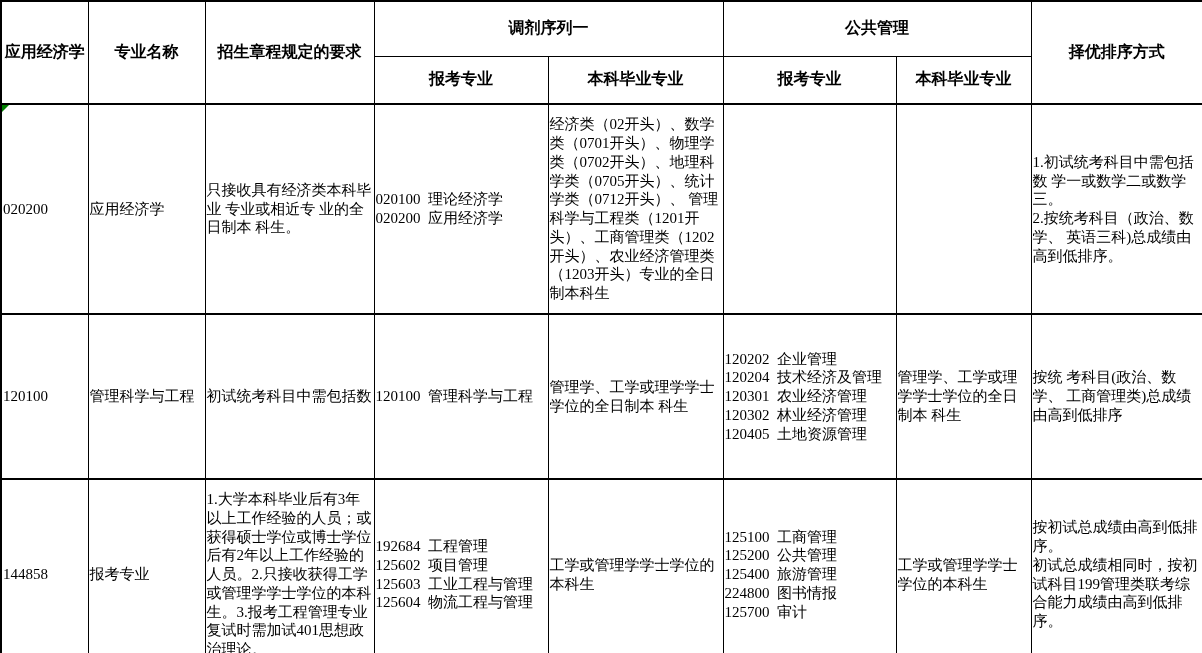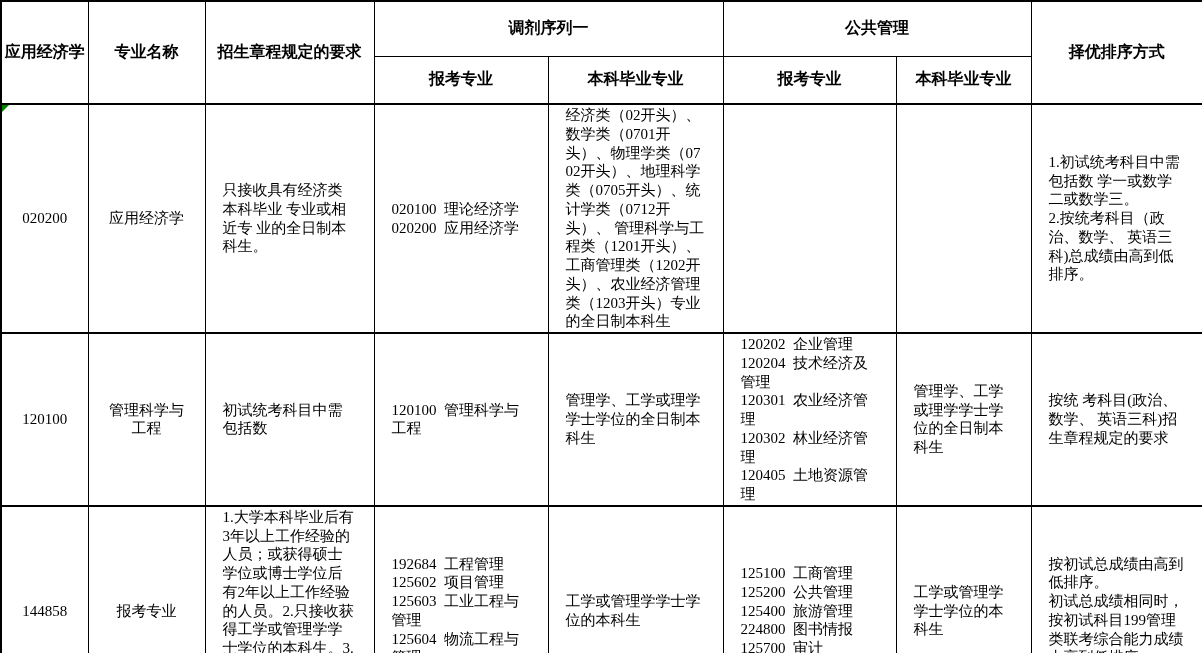--- a/index.html
+++ b/index.html
@@ -23,28 +23,28 @@
   }
   thead th {
     font-weight: bold;
     font-size: 16px;
     padding: 1px 2px;
   }
   thead tr.h2 th { border-bottom-width: 2px; }
   tbody td {
     font-size: 15px;
     line-height: 1.25;
-    padding: 1px 17px;
+    padding: 1px 1px;
     white-space: pre-wrap;
     word-break: break-all;
     text-align: left;
     border-top-width: 2px;
     border-bottom-width: 2px;
   }
-  tbody td.center { text-align: center; }
+  tbody td.center { }
   td.flagged { position: relative; }
   .flag {
     position: absolute; top: 0; left: 0;
     width: 0; height: 0; display: block;
     border-top: 7px solid var(--indicator, #008000);
     border-right: 7px solid transparent;
   }
 </style>
 </head>
 <body>
@@ -94,21 +94,21 @@
       <td class="center">管理科学与工程</td>
       <td>初试统考科目中需包括数</td>
       <td>120100  管理科学与工程</td>
       <td>管理学、工学或理学学士学位的全日制本 科生</td>
       <td>120202  企业管理
 120204  技术经济及管理
 120301  农业经济管理
 120302  林业经济管理
 120405  土地资源管理</td>
       <td>管理学、工学或理学学士学位的全日制本 科生</td>
-      <td>按统 考科目(政治、数学、 英语三科)招生章程规定的要求</td>
+      <td>按统 考科目(政治、数学、 工商管理类)总成绩由高到低排序</td>
     </tr>
     <tr style="height:191px">
       <td class="center">144858</td>
       <td class="center">报考专业</td>
       <td>1.大学本科毕业后有3年以上工作经验的人员；或获得硕士学位或博士学位后有2年以上工作经验的人员。2.只接收获得工学或管理学学士学位的本科生。3.报考工程管理专业复试时需加试401思想政治理论。</td>
       <td>192684  工程管理
 125602  项目管理
 125603  工业工程与管理
 125604  物流工程与管理</td>
       <td>工学或管理学学士学位的本科生</td>

